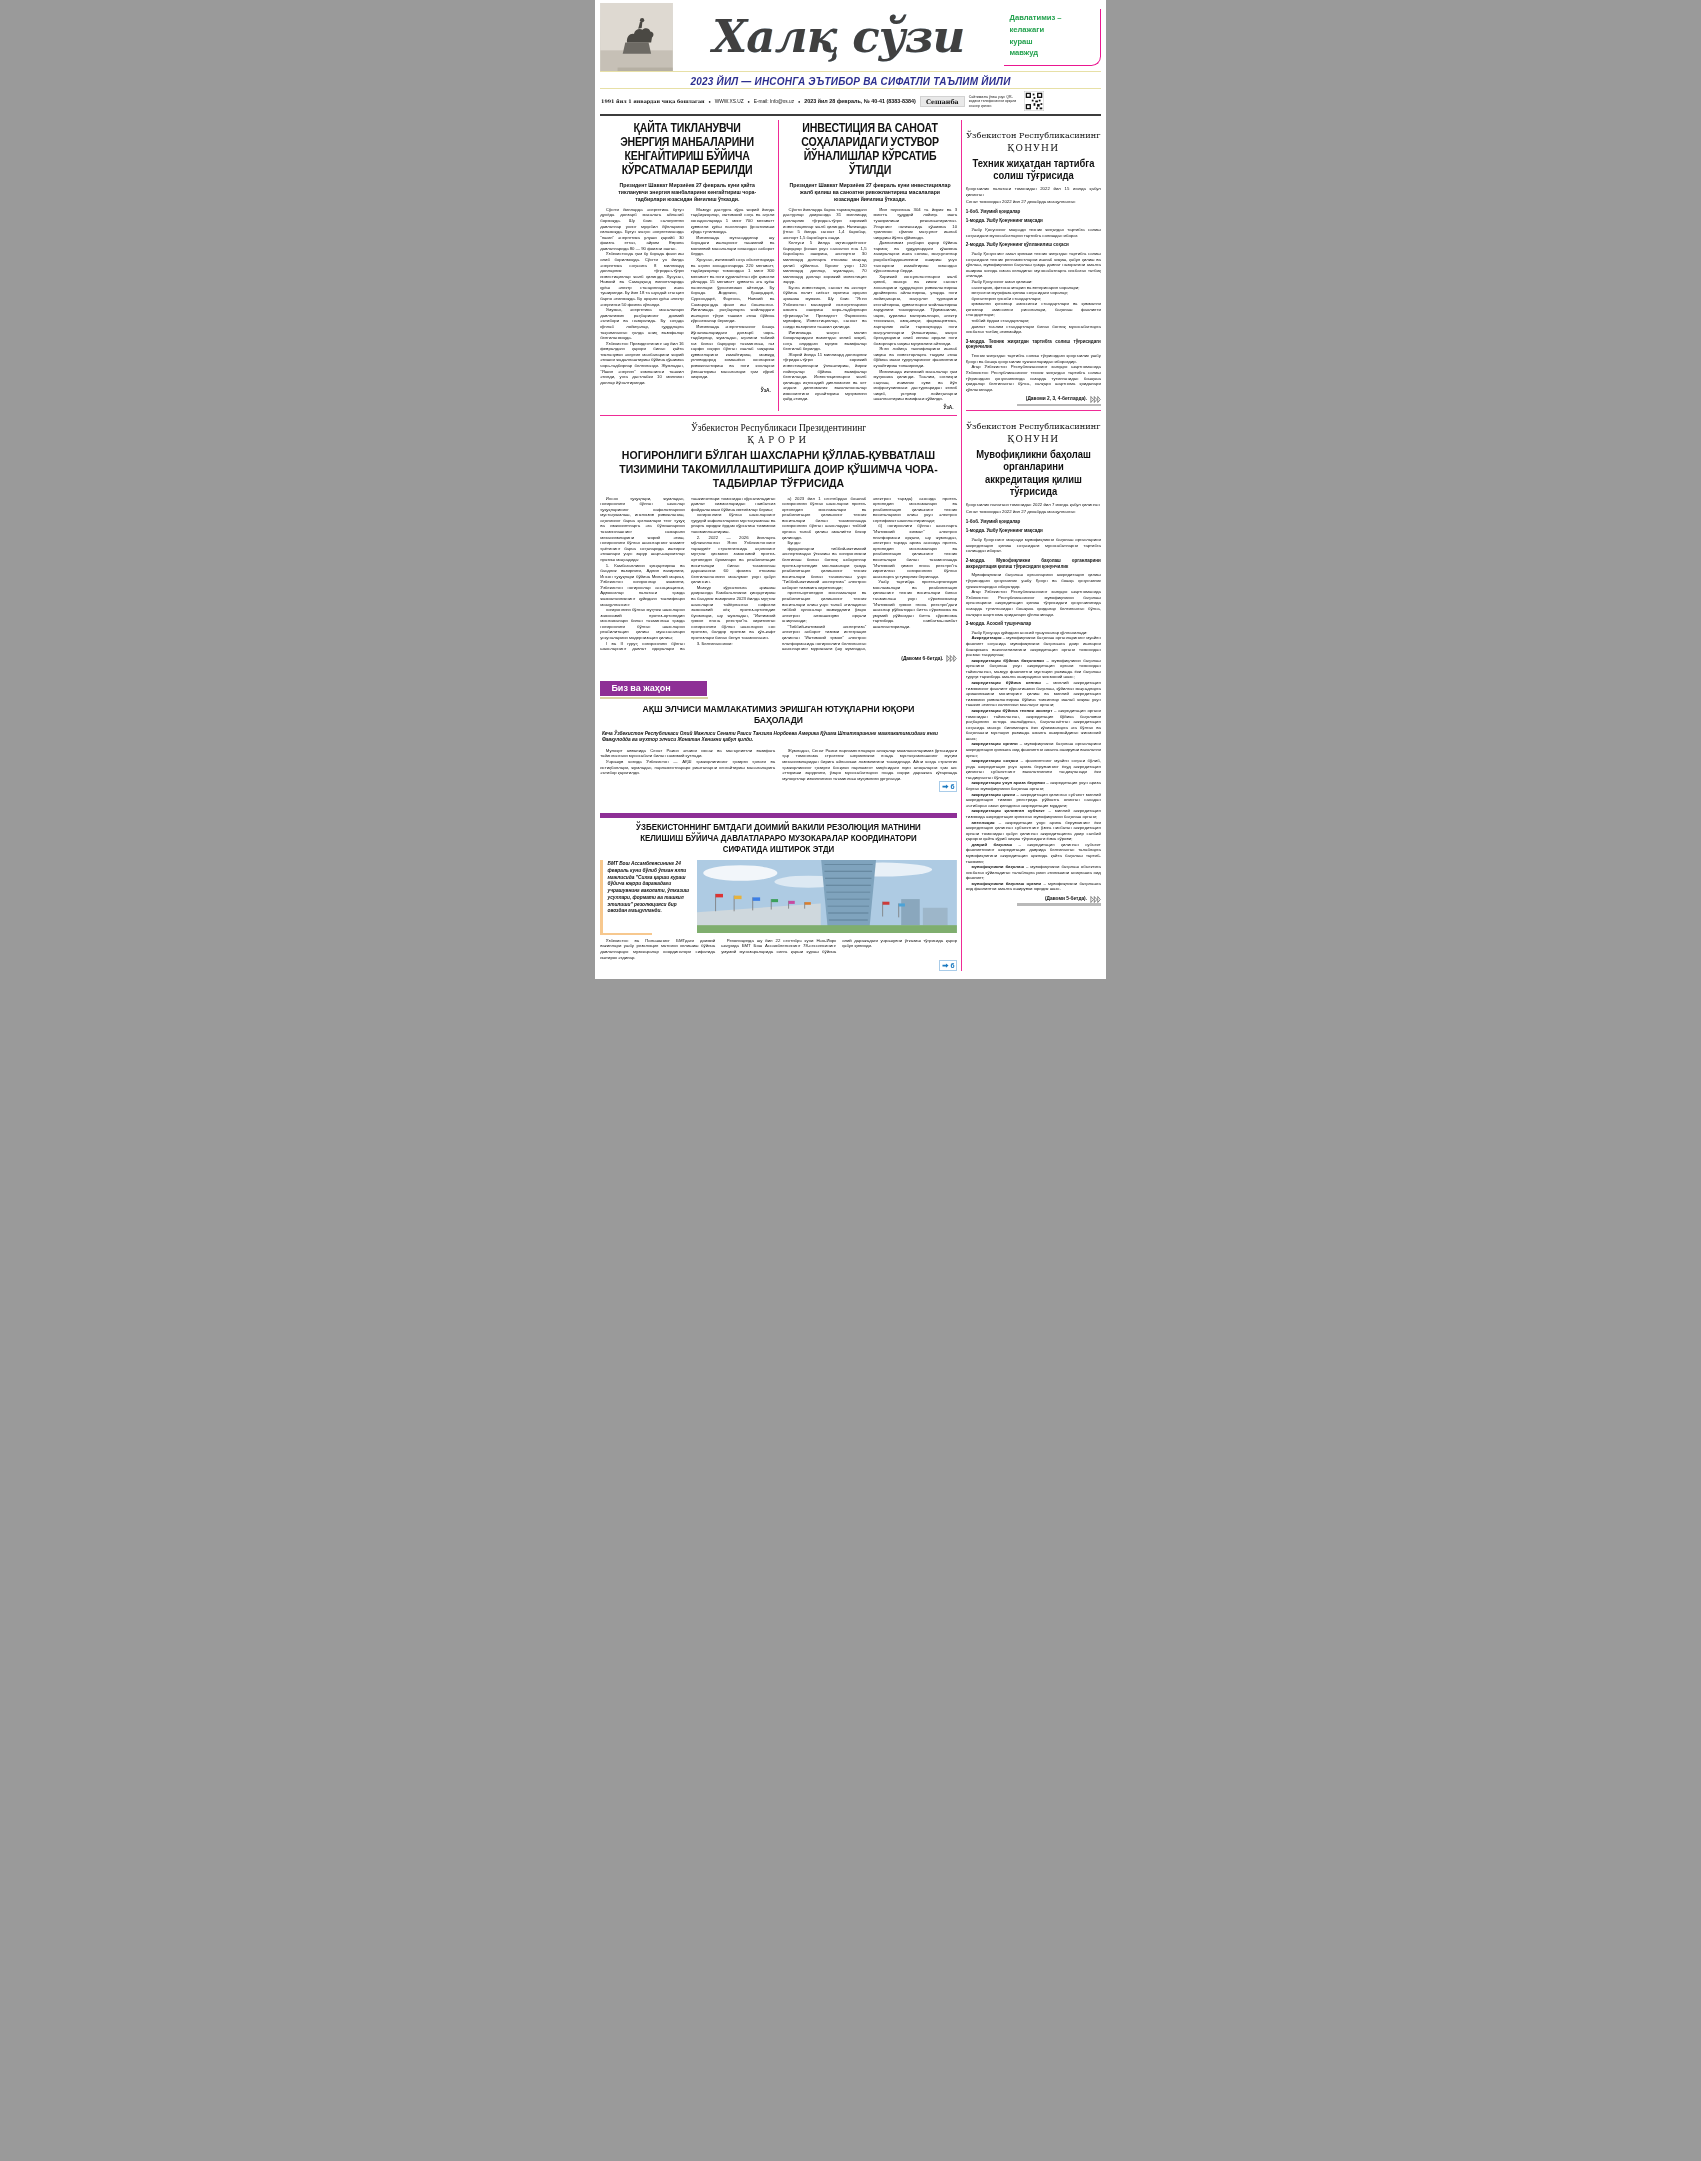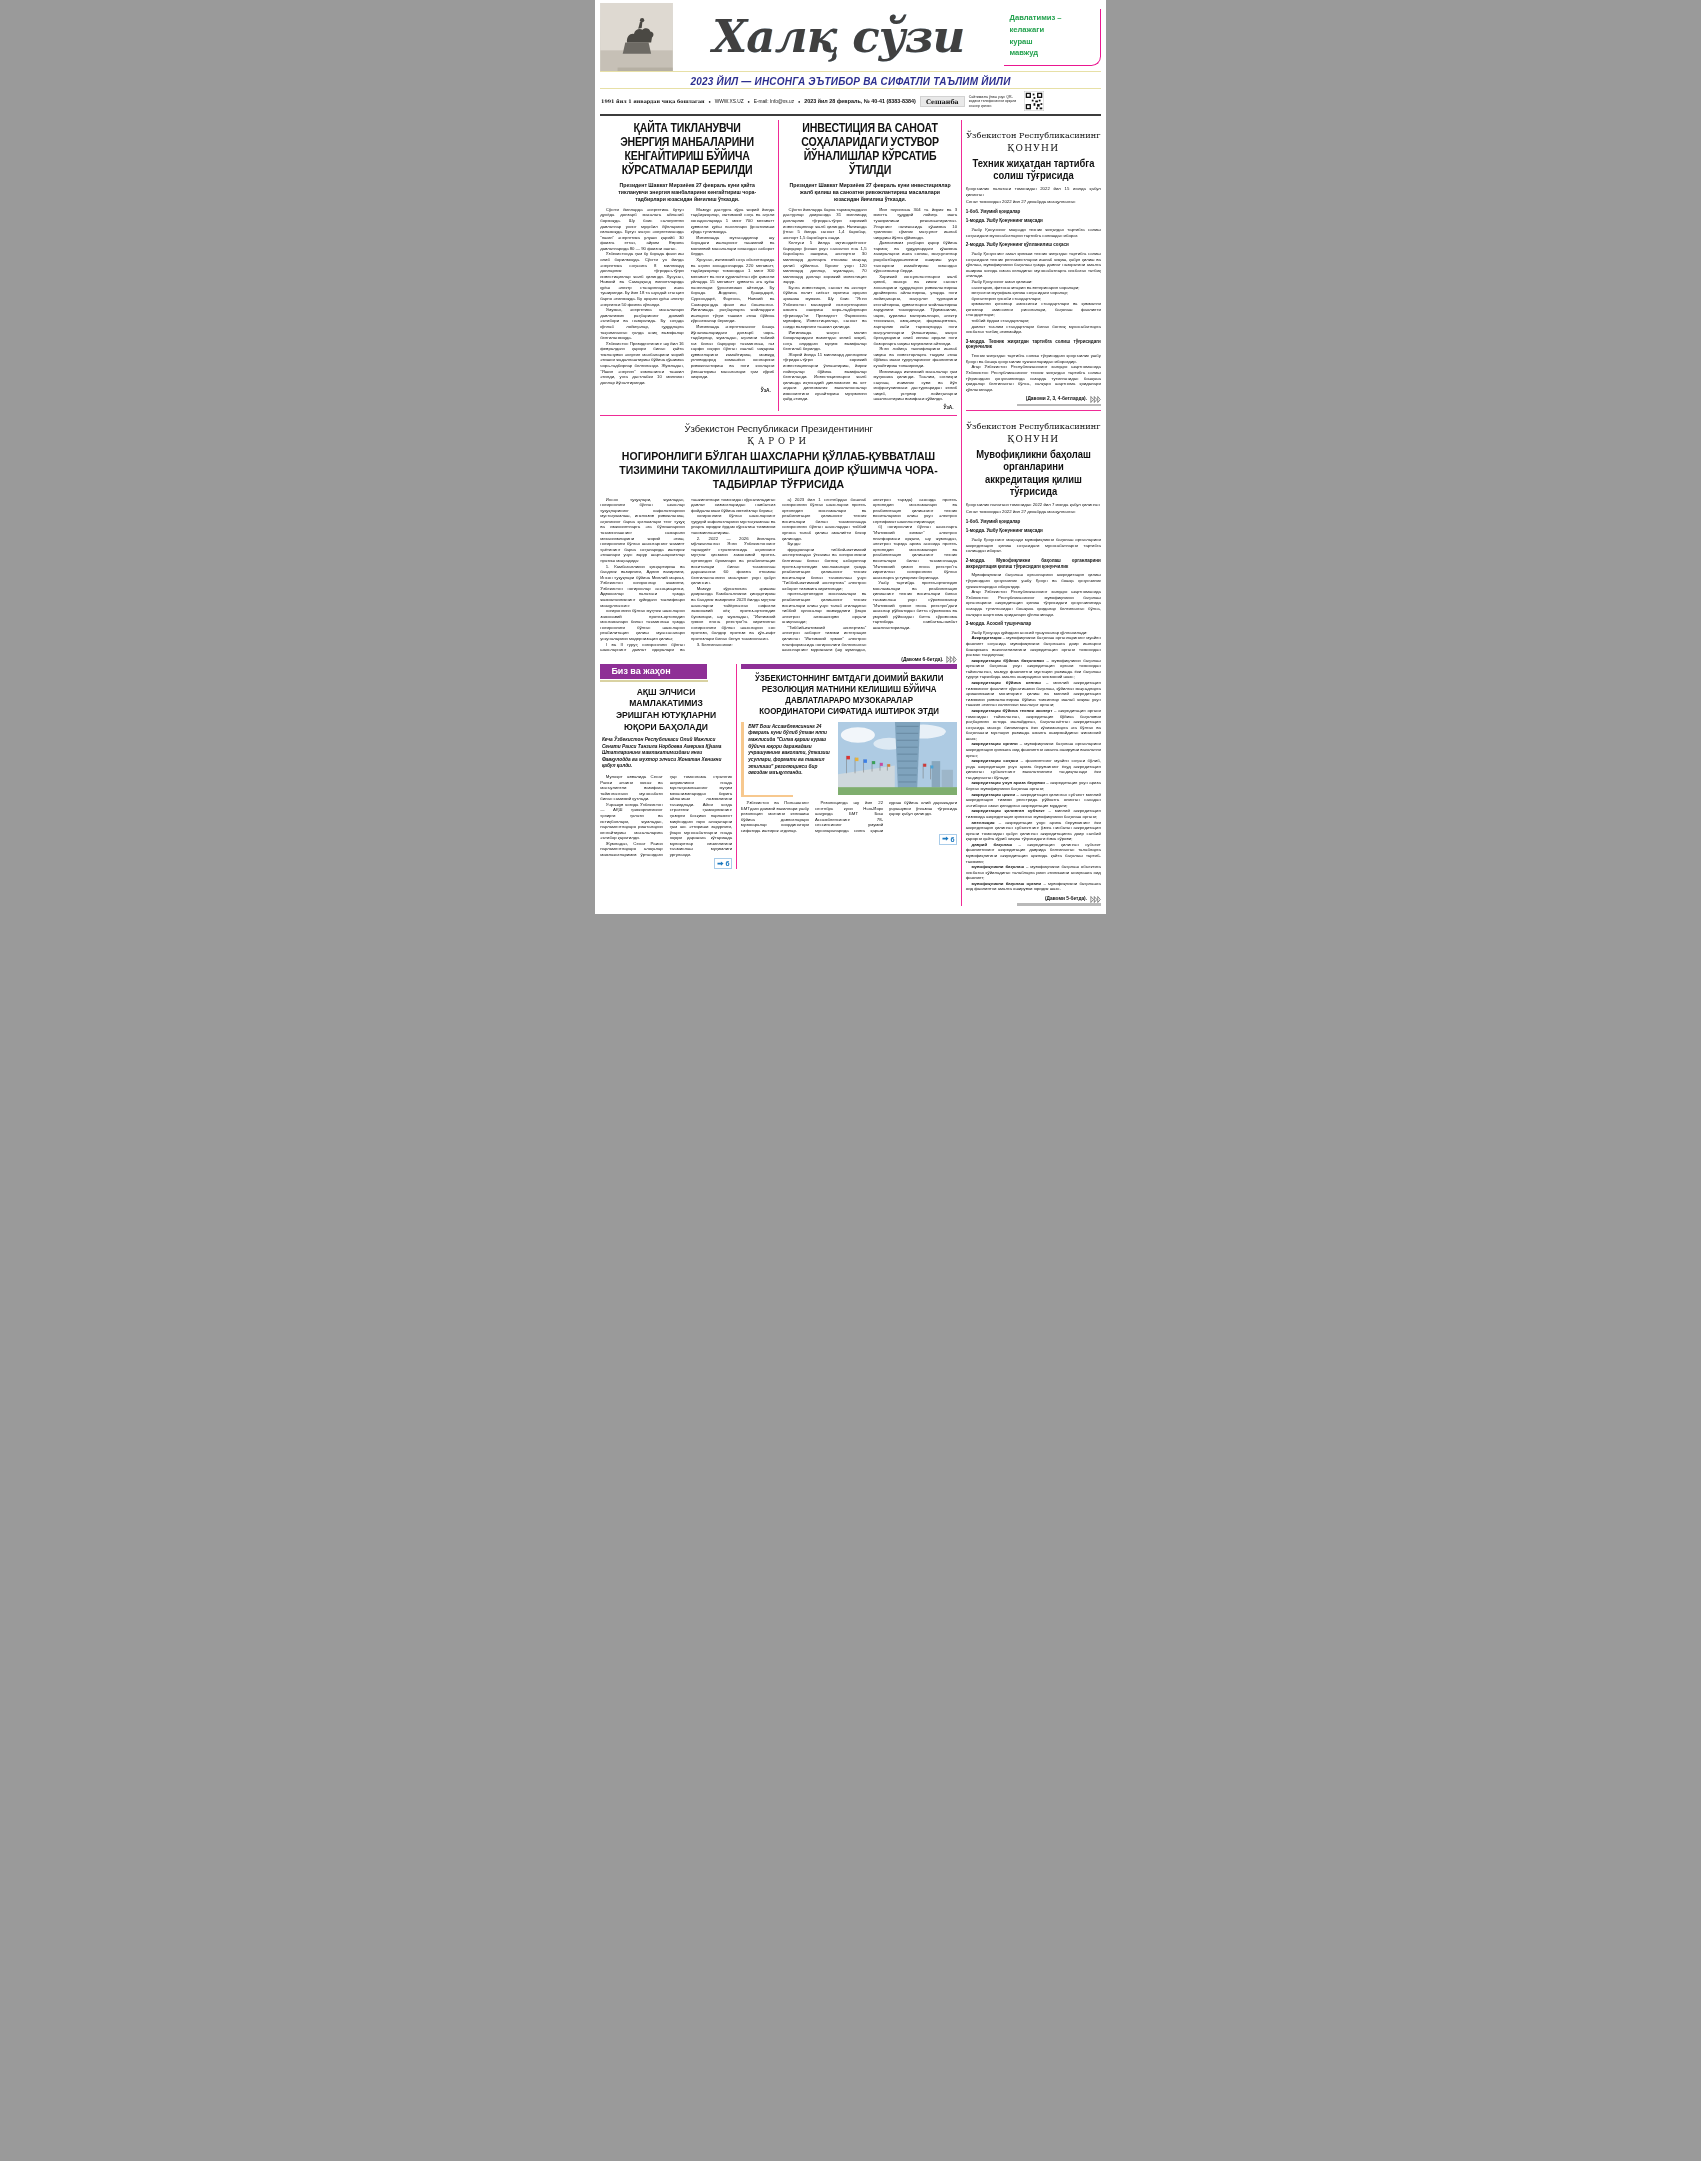--- a/index.html
+++ b/index.html
@@ -50,27 +50,27 @@
   .law-kind{text-align:center;font-family:"DejaVu Serif",serif;font-size:9px;letter-spacing:1.3px;margin:2.2px 0 3.5px;}
   .law-title{text-align:center;font-weight:800;font-size:10px;line-height:1.22;margin:0.9px 0 4.3px;
              transform:scaleX(.94);}
   .law-meta{font-size:4.3px;line-height:1.35;margin:0.9px 0;}
   .law-h{font-weight:bold;font-size:4.5px;margin:3.9px 0 3px;text-indent:0;}
   .law{text-align:justify;font-size:4.3px;line-height:1.3;}
   .more{display:flex;justify-content:flex-end;align-items:center;gap:2.6px;
         font-weight:bold;font-size:4.8px;margin-top:3.5px;}
   .graybar{height:2.6px;background:#b9b9b9;width:62%;margin:0.9px 0 0 auto;}
   
-  .dec-org{text-align:center;font-family:Liberation Sans, sans-serif;font-size:9.5px;margin-top:3.5px;}
+  .dec-org{text-align:center;font-family:Liberation Serif, serif;font-size:9.5px;margin-top:3.5px;}
   .dec-kind{text-align:center;font-family:"DejaVu Serif",serif;font-size:8.6px;letter-spacing:3.9px;margin:1.7px 0 3.5px;}
   .dec-hl{text-align:center;font-weight:800;font-size:11.7px;line-height:1.2;margin:1.7px 0 5.2px;
           transform:scaleX(.9);}
   .dec-body{column-count:4;column-gap:6.5px;text-align:justify;font-size:4.3px;line-height:1.3;}
   
-  .botrow{display:flex;margin-top:1px;}
+  .botrow{display:flex;margin-top:19px;flex-direction:column;}
   .world{flex:0 0 132px;min-width:0;}
   .banner{background:#8e2f96;color:#fff;font-weight:bold;font-size:9px;
           padding:1.7px 4.3px 3px 11.2px;width:91px;}
   .banner-under{height:2.2px;background:#d9d2a2;width:108px;margin:0.9px 0 2.6px;}
   .w-hl{text-align:center;font-weight:800;font-size:9.5px;line-height:1.25;margin:3.5px 0 4.3px;transform:scaleX(.9);}
   .w-lead{font-style:italic;font-weight:bold;font-size:4.8px;line-height:1.35;margin:1.7px 1.7px 4.3px;}
   .jump{display:inline-flex;align-items:center;gap:1.7px;border:0.4px solid #a9cce9;
         padding:0 1.7px;float:right;background:#fff;}
   .jump .num{color:#1b79c0;font-weight:bold;font-size:7.3px;}
   .un{flex:1;min-width:0;}

